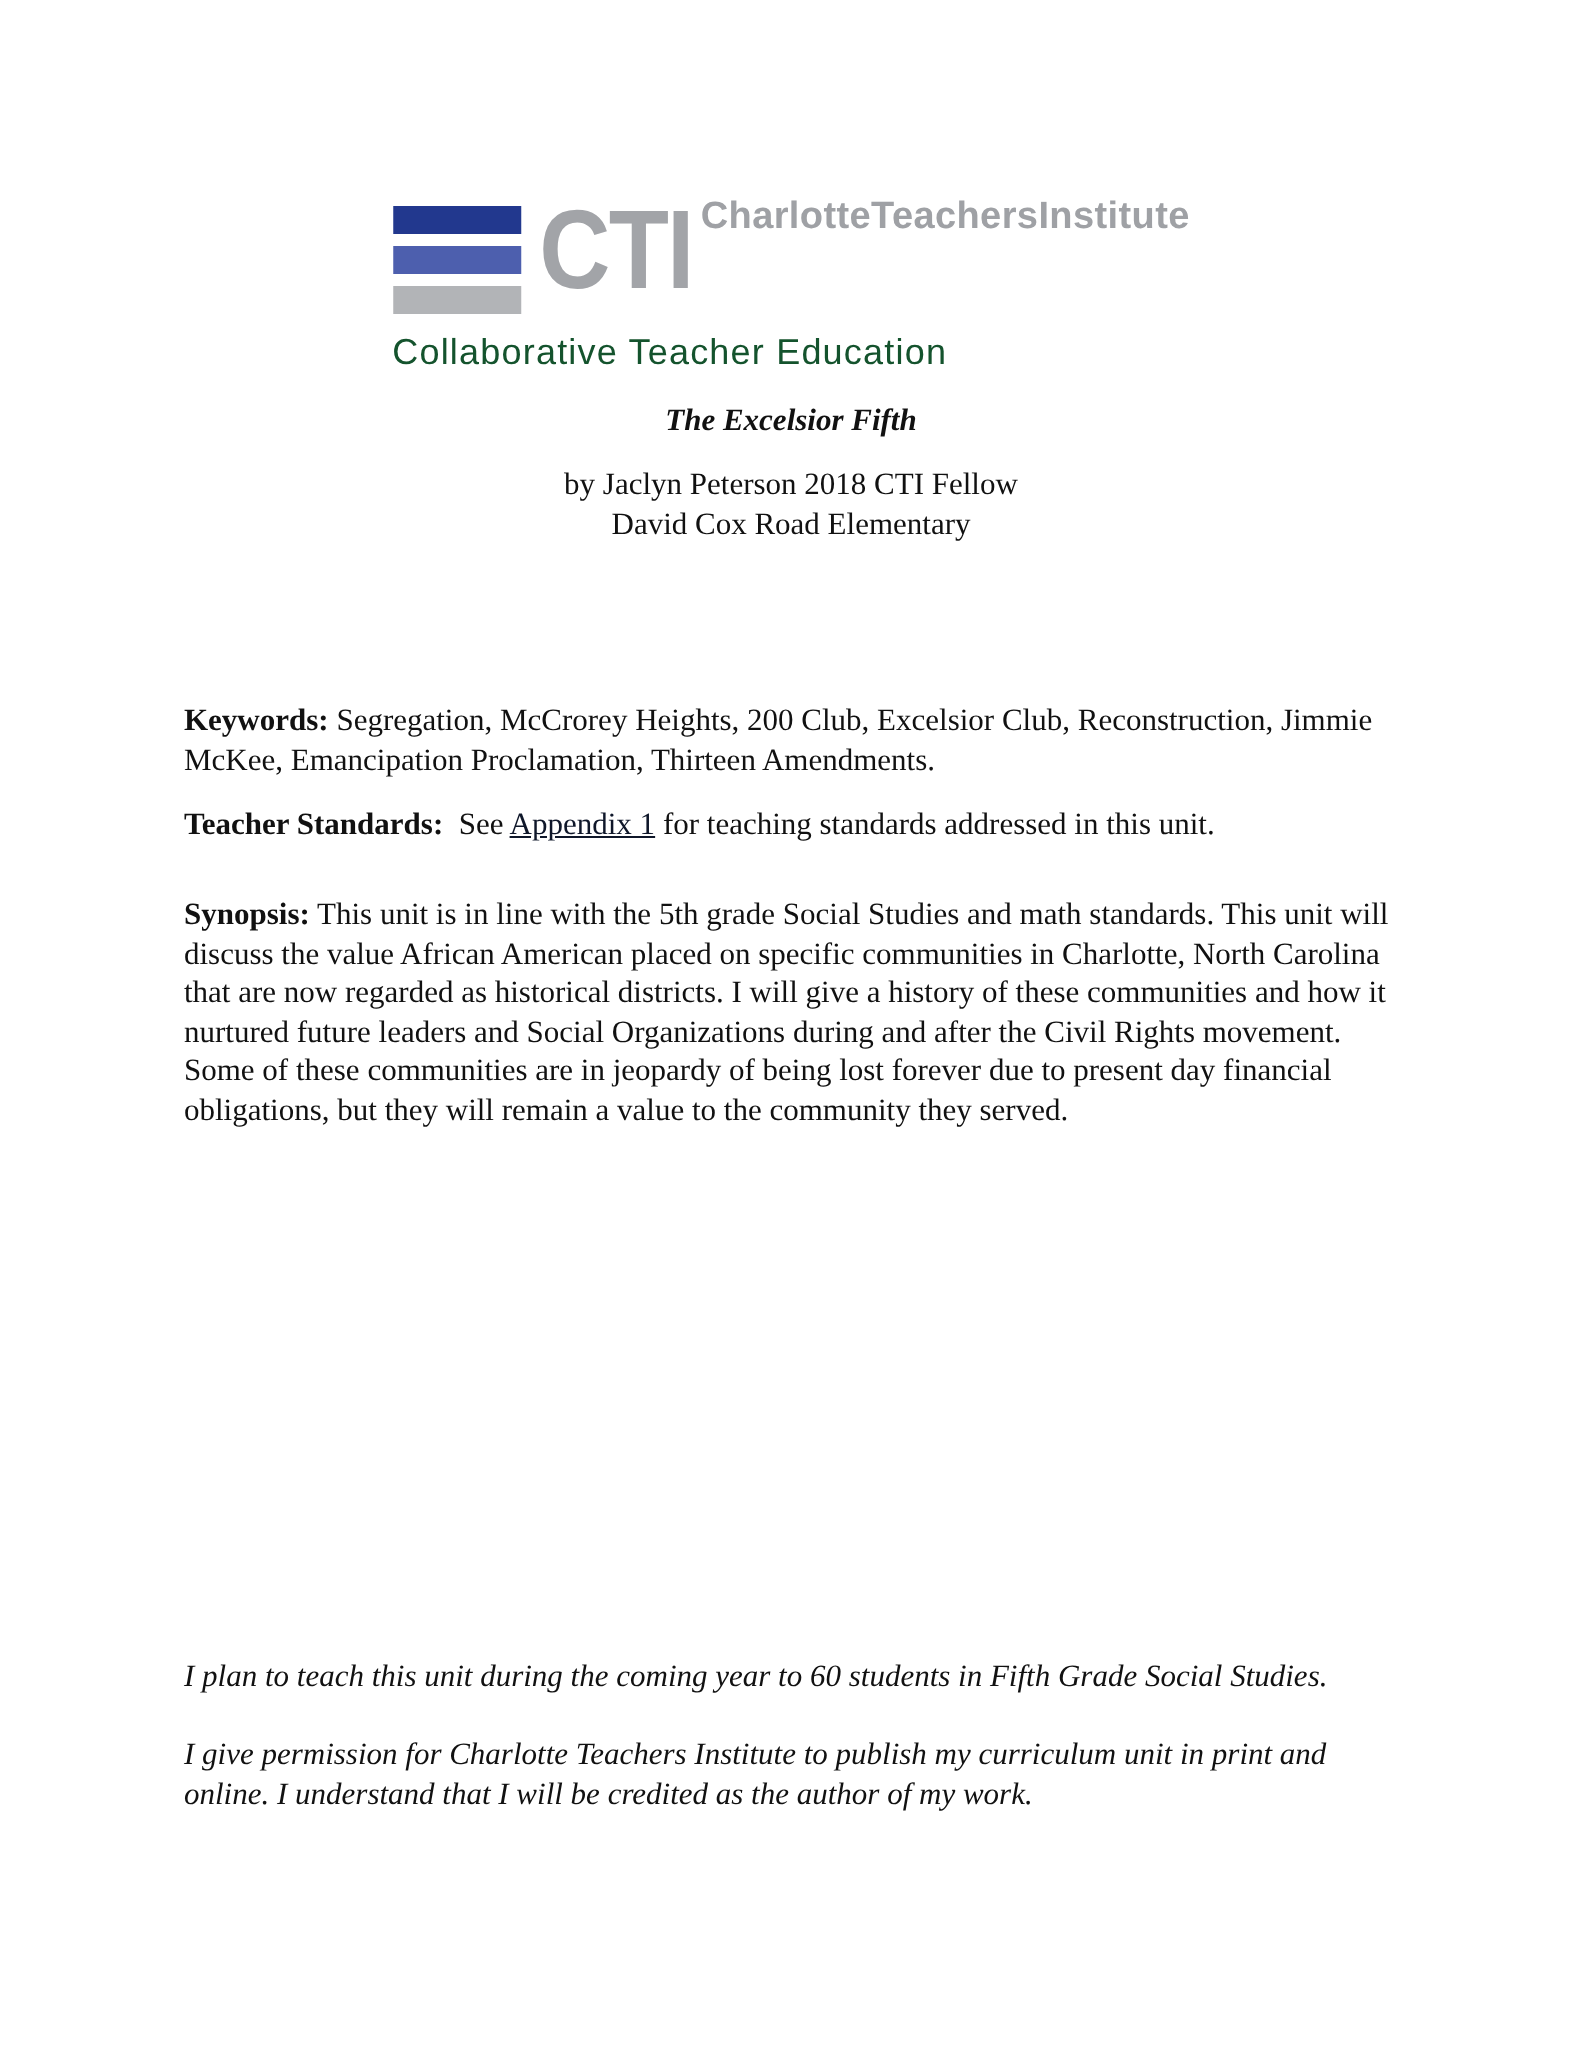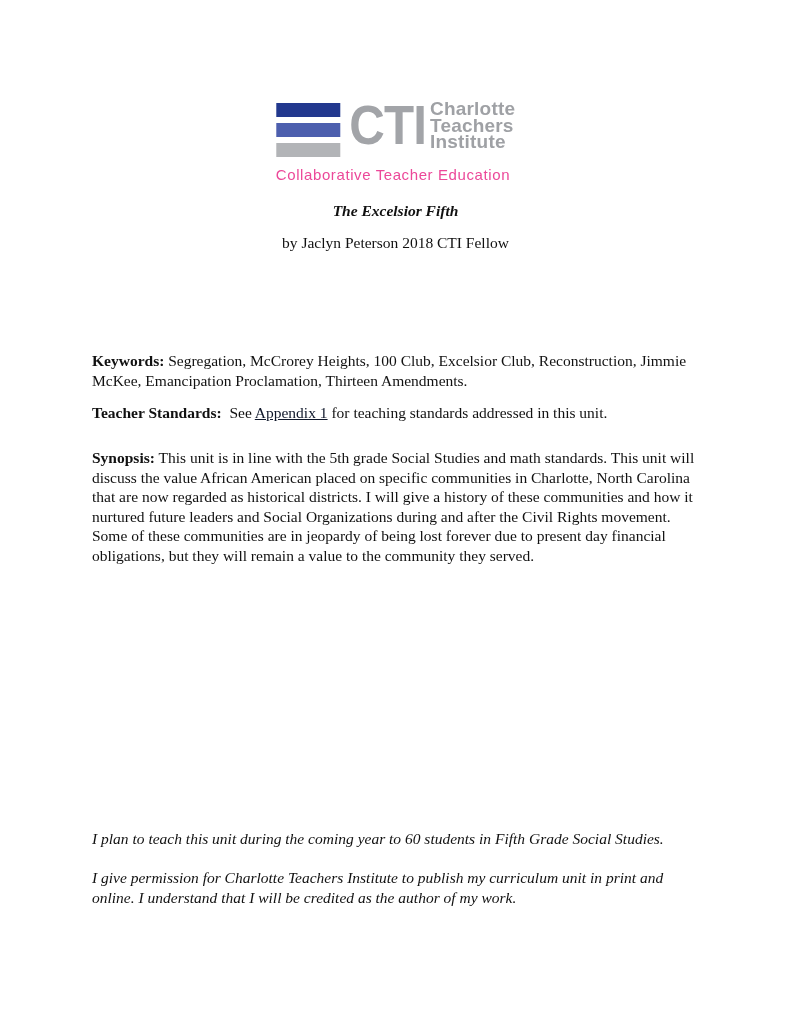--- a/index.html
+++ b/index.html
@@ -35,32 +35,32 @@
     font-weight: 700;
     color: #a2a4a8;
     letter-spacing: -1px;
     margin-left: 9px;
     transform: scaleX(0.88);
     transform-origin: left top;
   }
   .logo-wordmark {
     margin-left: -6px;
     display: flex;
-    flex-direction: column;
+    flex-direction: row;
     font-size: 19px;
     line-height: 16.5px;
     font-weight: 700;
     color: #9fa1a5;
     letter-spacing: 0.2px;
     padding-top: 1px;
   }
   .logo-tagline {
     margin-top: 9px;
-    font-size: 15px;
-    color: #ec4899;
+    font-size: 18px;
+    color: #14532d;
     letter-spacing: 0.6px;
     white-space: nowrap;
   }
   
   .doc-center { position: absolute; left: 0; right: 0; text-align: center; font-size: 15.5px; line-height: 20px; }
   .doc-title { top: 201px; font-weight: 700; font-style: italic; }
   .doc-byline { top: 233px; }
   .doc-recommend { top: 287px; }
   .doc-para {
     position: absolute;
@@ -102,25 +102,26 @@
         <span>Institute</span>
       </div>
     </div>
     <div class="logo-tagline">Collaborative Teacher Education</div>
   </div>
 
   <div class="doc-center doc-title">The Excelsior Fifth</div>
 
   <div class="doc-center doc-byline">
     <div>by Jaclyn Peterson 2018 CTI Fellow</div>
+    <div>David Cox Road Elementary</div>
   </div>
 
 
   <div class="doc-para para-keywords">
-    <span class="lbl">Keywords:</span><span> </span><span>Segregation, McCrorey Heights, 100 Club, Excelsior Club, Reconstruction, Jimmie McKee, Emancipation Proclamation, Thirteen Amendments.</span>
+    <span class="lbl">Keywords:</span><span> </span><span>Segregation, McCrorey Heights, 200 Club, Excelsior Club, Reconstruction, Jimmie McKee, Emancipation Proclamation, Thirteen Amendments.</span>
   </div>
 
   <div class="doc-para para-standards">
     <span class="lbl">Teacher Standards:</span><span class="sp2">  </span><span>See</span><span> </span><a class="doc-link">Appendix 1</a><span> </span><span>for teaching standards addressed in this unit.</span>
   </div>
 
   <div class="doc-para para-synopsis">
     <span class="lbl">Synopsis:</span><span> </span><span>This unit is in line with the 5th grade Social Studies and math standards.  This unit will discuss the value African American placed on specific communities in Charlotte, North Carolina that are now regarded as historical districts.  I will give a history of these communities and how it nurtured future leaders and Social Organizations during and after the Civil Rights movement.  Some of these communities are in jeopardy of being lost forever due to present day financial obligations, but they will remain a value to the community they served.</span>
   </div>
 

